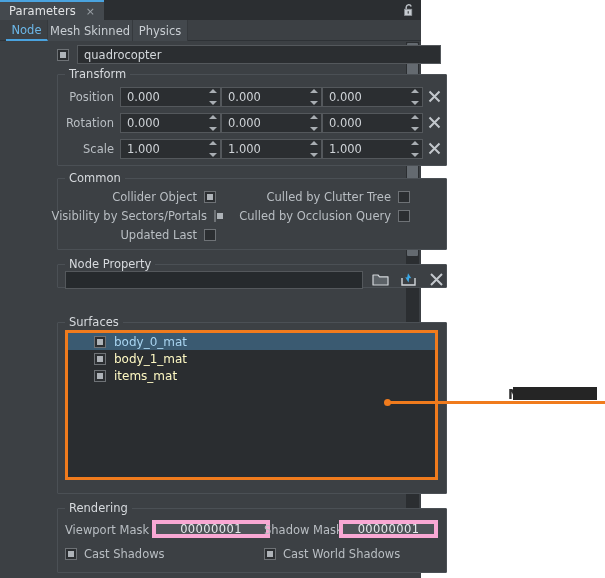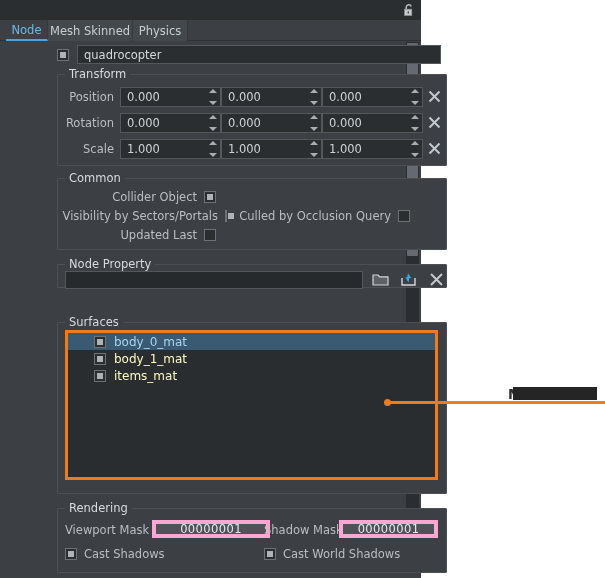--- a/index.html
+++ b/index.html
@@ -242,20 +242,24 @@
   }
 </style>
 </head>
 <body>
 
 <div id="root">
 
   <div class="panel">
 
     <div class="winbar">
+      <div class="wintab">
+        <span class="wintab-label">Parameters</span>
+        <span class="wintab-close">×</span>
+      </div>
       <svg class="lock-icon" viewBox="0 0 14 14">
         <path d="M4.2 6.2 V4.1 a2.6 2.6 0 0 1 5.0 -0.6" fill="none" stroke="#b9bec3" stroke-width="1.5"></path>
         <rect x="2.6" y="6.2" width="7.2" height="6.3" fill="#c6cbd0" stroke="#8d9297" stroke-width="0.7"></rect>
         <rect x="5.6" y="8.2" width="1.3" height="2.4" fill="#4a4e52"></rect>
       </svg>
     </div>
 
     <div class="tabstrip">
       <div class="mtab active" style="left:6px;width:42px;">
         <span>Node</span>
@@ -369,29 +373,33 @@
         </div>
       </div>
 
       <div class="group" style="top:137px;height:72px;">
         <span class="group-title">Common</span>
 
         <div class="chkrow" style="left:0px;top:11px;width:158px;justify-content:flex-end;">
           <span class="lbl">Collider Object</span>
           <span class="cb dark checked"></span>
         </div>
-        <div class="chkrow" style="left:11px;top:30px;width:158px;justify-content:flex-end;">
+        <div class="chkrow" style="left:0px;top:30px;width:158px;justify-content:flex-end;">
           <span class="lbl">Visibility by Sectors/Portals</span>
           <span class="cb dark checked"></span>
         </div>
         <div class="chkrow" style="left:0px;top:49px;width:158px;justify-content:flex-end;">
           <span class="lbl">Updated Last</span>
           <span class="cb dark"></span>
         </div>
 
+        <div class="chkrow" style="left:180px;top:11px;width:172px;justify-content:flex-end;">
+          <span class="lbl">Culled by Clutter Tree</span>
+          <span class="cb dark"></span>
+        </div>
         <div class="chkrow" style="left:180px;top:30px;width:172px;justify-content:flex-end;">
           <span class="lbl">Culled by Occlusion Query</span>
           <span class="cb dark"></span>
         </div>
       </div>
 
       <div class="group" style="top:223px;height:24px;">
         <span class="group-title">Node Property</span>
 
         <div class="npfield">

